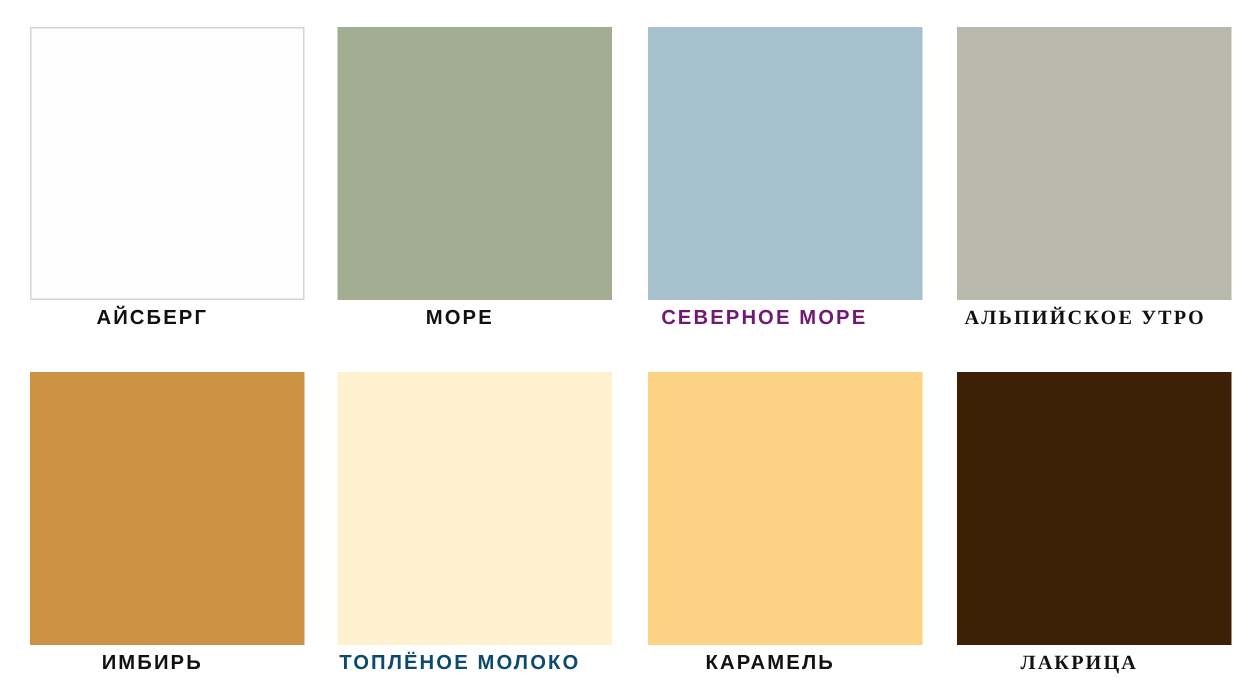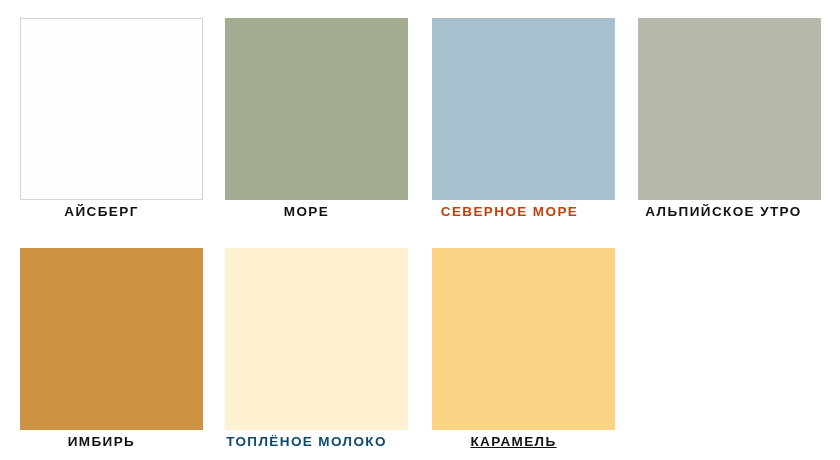--- a/index.html
+++ b/index.html
@@ -33,21 +33,21 @@
     position: absolute;
     top: 0;
     width: 205px;
     height: 230px;
   }
 
   
   .col-1 { left: 0px; }
   .col-2 { left: 205px; }
   .col-3 { left: 412px; }
-  .col-4 { left: 618px; }
+  .col-4 { left: 618px; font-family: Liberation Serif, serif; }
 
   .chip {
     position: absolute;
     top: 18px;
     left: 20px;
     width: 183px;
     height: 182px;
     box-sizing: border-box;
   }
   
@@ -85,21 +85,21 @@
       <div class="chip-label" style="color: rgb(17, 17, 17);">АЙСБЕРГ</div>
     </div>
 
     <div class="swatch-cell col-2">
       <div class="chip" style="background: rgb(163, 173, 145);"></div>
       <div class="chip-label" style="color: rgb(17, 17, 17);">МОРЕ</div>
     </div>
 
     <div class="swatch-cell col-3">
       <div class="chip" style="background: rgb(166, 192, 206);"></div>
-      <div class="chip-label shift-left" style="color: #c2410c;">СЕВЕРНОЕ  МОРЕ</div>
+      <div class="chip-label shift-left" style="color: #701a75;">СЕВЕРНОЕ  МОРЕ</div>
     </div>
 
     <div class="swatch-cell col-4">
       <div class="chip" style="background: rgb(185, 184, 172);"></div>
       <div class="chip-label shift-right" style="color: rgb(17, 17, 17);">АЛЬПИЙСКОЕ  УТРО</div>
     </div>
 
   </div>
 
   <div class="row row-2">
@@ -109,19 +109,23 @@
       <div class="chip-label" style="color: rgb(17, 17, 17);">ИМБИРЬ</div>
     </div>
 
     <div class="swatch-cell col-2">
       <div class="chip" style="background: rgb(253, 241, 207);"></div>
       <div class="chip-label" style="color: #0c4a6e;">ТОПЛЁНОЕ  МОЛОКО</div>
     </div>
 
     <div class="swatch-cell col-3">
       <div class="chip" style="background: rgb(252, 211, 132);"></div>
-      <div class="chip-label" style="color: rgb(17, 17, 17); text-decoration: underline;">КАРАМЕЛЬ</div>
+      <div class="chip-label" style="color: rgb(17, 17, 17);">КАРАМЕЛЬ</div>
     </div>
 
+    <div class="swatch-cell col-4">
+      <div class="chip" style="background: rgb(61, 32, 6);"></div>
+      <div class="chip-label" style="color: rgb(17, 17, 17);">ЛАКРИЦА</div>
+    </div>
 
   </div>
 
 </div>
 
 </body></html>

